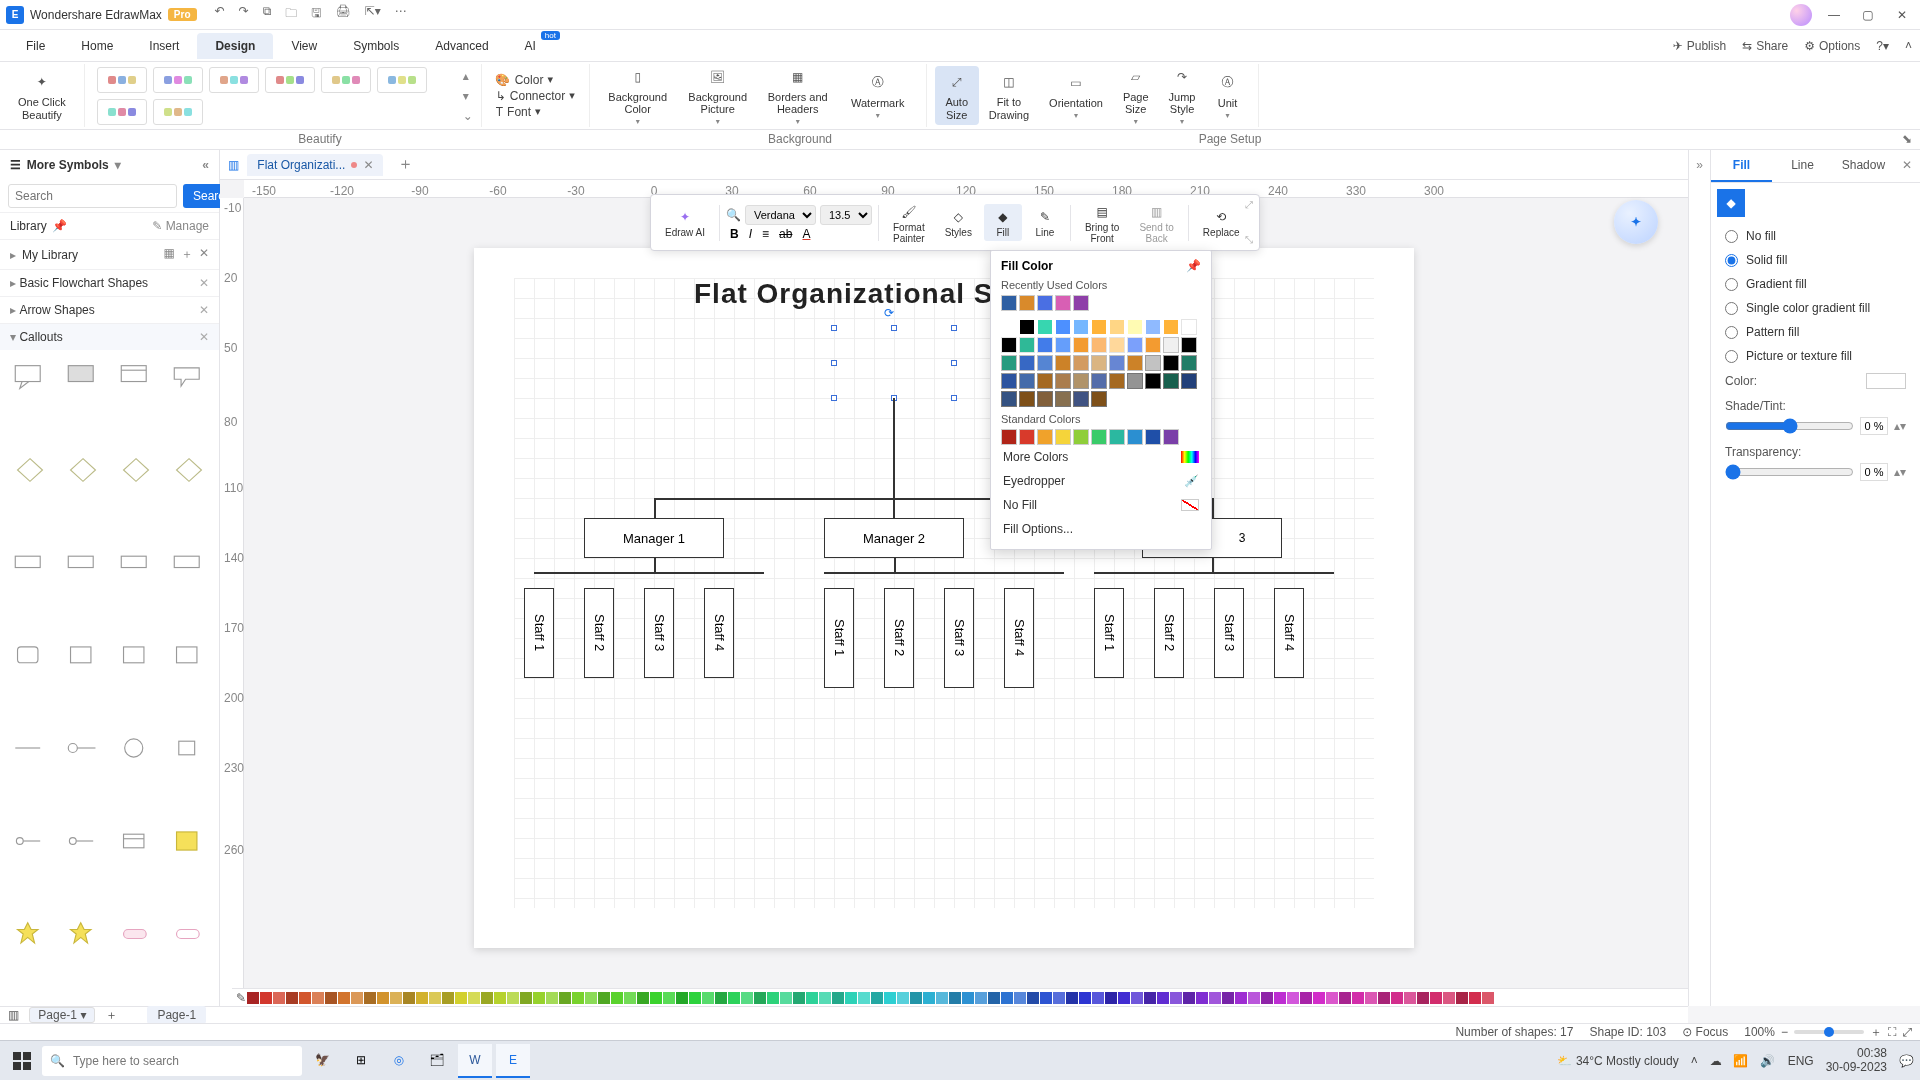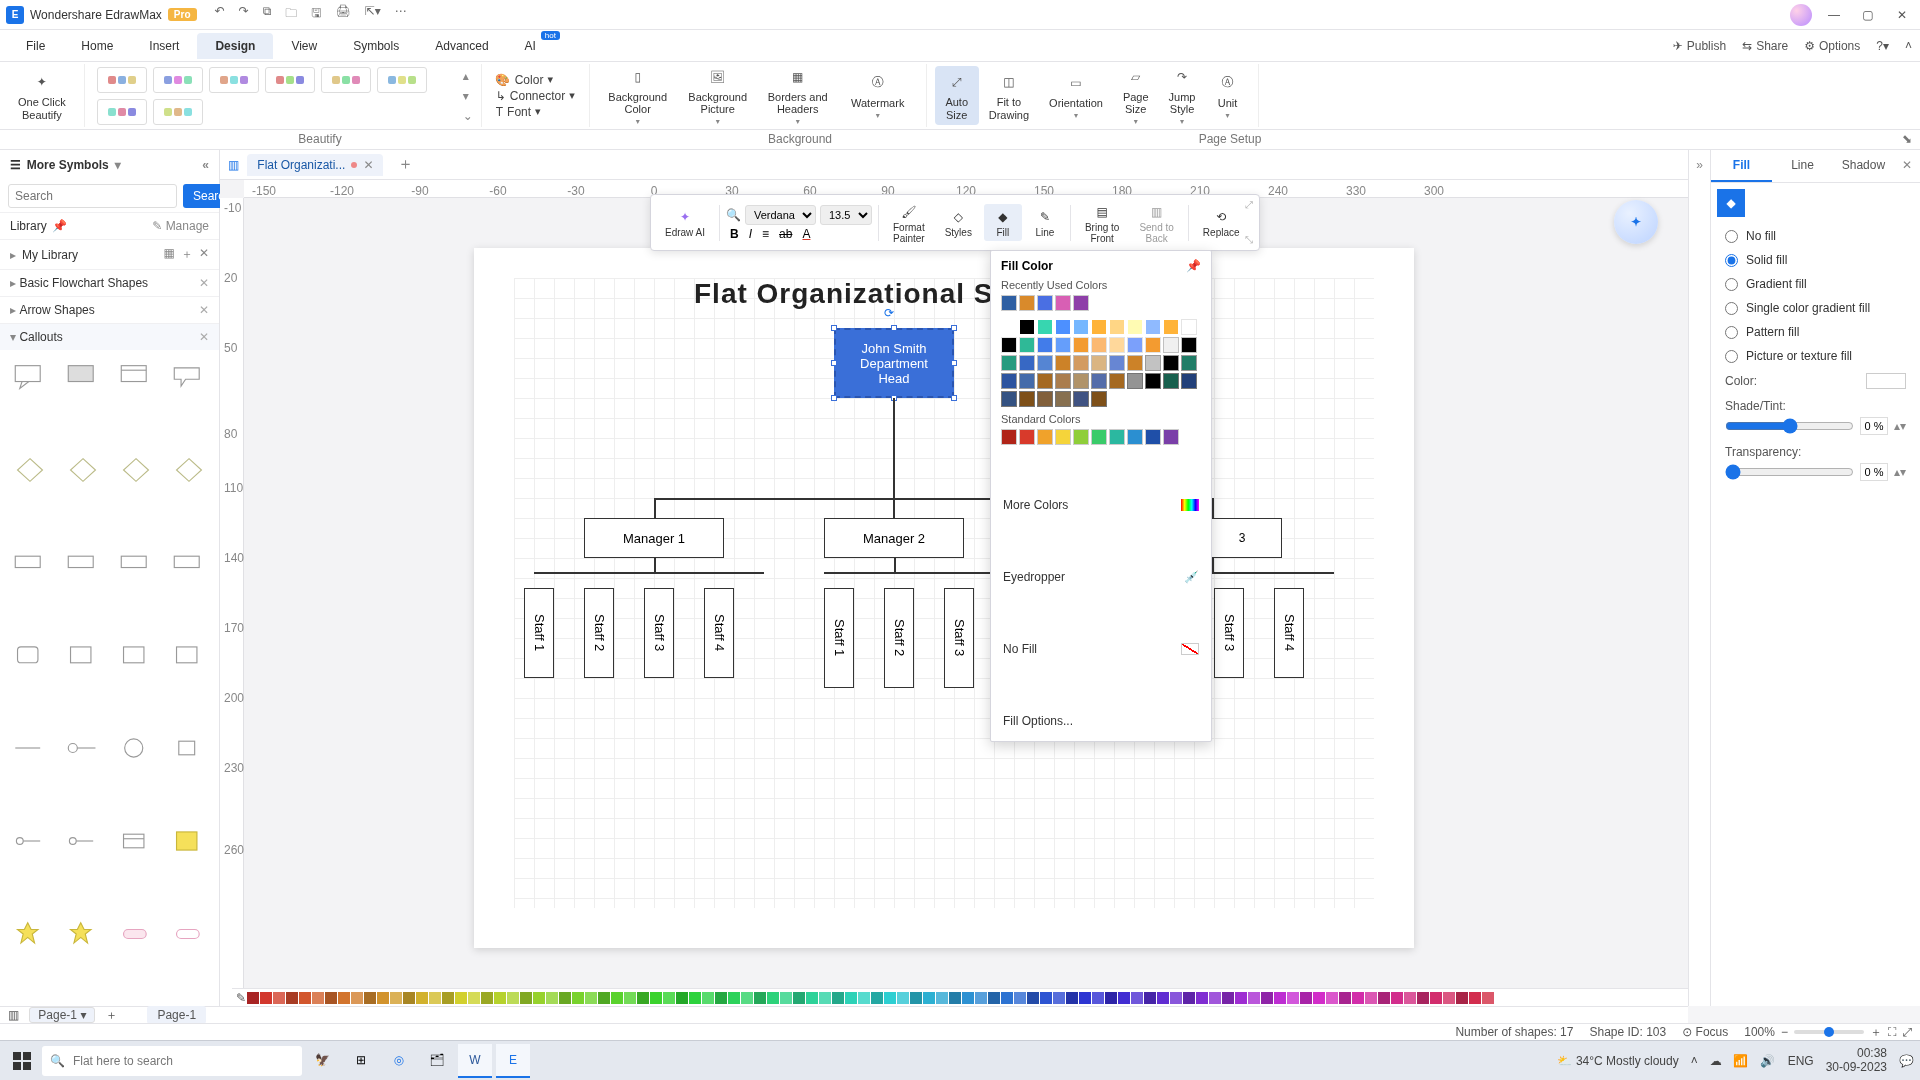--- a/index.html
+++ b/index.html
@@ -86,21 +86,21 @@
 .ctxbar select, .ctxbar .fsz { border:1px solid #ddd; border-radius:3px; padding:2px 4px; font-size:11px;}
 .ctxbar .pin { position:absolute; top:4px; right:6px; color:#aaa; font-size:10px;}
 
 
 .fillpop { position:absolute; width:222px; background:#fff; border:1px solid #d5d5dd; box-shadow:0 4px 14px rgba(0,0,0,.18); padding:8px 10px; border-radius:2px;}
 .fillpop .ttl{font-weight:600; margin-bottom:6px; display:flex;}
 .fillpop .ttl .pin{margin-left:auto;color:#888;}
 .fillpop .sect{font-size:11px;color:#555;margin:6px 0 4px;}
 .fillpop .row{display:flex;gap:2px;flex-wrap:wrap;}
 .fillpop .sw{width:16px;height:16px;border:1px solid #ccc;cursor:pointer;}
-.fillpop .opt{padding:5px 2px; cursor:pointer; display:flex; align-items:center; font-size:12px;color:#333;margin-top:48px;}
+.fillpop .opt{padding:5px 2px; cursor:pointer; display:flex; align-items:center; font-size:12px;color:#333;}
 .fillpop .opt .miniimg{width:18px;height:12px;}
 
 
 .rightpanel { width:210px; background:#fff; border-left:1px solid #e4e4e8; display:flex; flex-direction:column;}
 .rightpanel .tabs { display:flex; border-bottom:1px solid #e4e4e8;}
 .rightpanel .tabs .t { flex:1; text-align:center; padding:8px 0; cursor:pointer; color:#555;}
 .rightpanel .tabs .t.active{ color:#1a73e8; font-weight:600; border-bottom:2px solid #1a73e8;}
 .rightpanel .tabs .x{ padding:8px 8px; color:#888; cursor:pointer;}
 .rightpanel .iconstrip { background:#1a73e8; width:28px; height:28px; margin:6px; display:flex;align-items:center;justify-content:center;color:#fff;}
 .rightpanel .body { padding:6px 14px; display:flex; flex-direction:column; gap:10px;}
@@ -532,38 +532,35 @@
           <span class="num" style="left: 878px; text-align: center;">180</span>
           <span class="num" style="left: 956px;">210</span>
           <span class="num" style="left: 1034px;">240</span>
           <span class="num" style="left: 1112px;">330</span>
           <span class="num" style="left: 1190px;">300</span>
         </div>
       <div class="vruler" id="vruler">
           <span class="num" style="top: 10px;">-10</span>
           <span class="num" style="top: 80px;">20</span>
           <span class="num" style="top: 150px;">50</span>
-          <span class="num" style="top: 236px;">80</span>
+          <span class="num" style="top: 224px;">80</span>
           <span class="num" style="top: 290px;">110</span>
           <span class="num" style="top: 360px;">140</span>
           <span class="num" style="top: 430px;">170</span>
           <span class="num" style="top: 500px;">200</span>
           <span class="num" style="top: 570px;">230</span>
           <span class="num" style="top: 652px;">260</span>
         </div>
 
       <div class="canvaswrap">
         <div class="page">
           <div class="pagegrid"></div>
 
           <div class="titletext" style="left:220px;top:30px;">Flat Organizational Structure</div>
 
-          <div class="node head" style="left:360px;top:80px;width:120px;height:70px;white-space:pre-line;">John Smith
-Department
-Head</div>
           <div class="handle" style="left:357px;top:77px;"></div>
           <div class="handle" style="left:477px;top:77px;"></div>
           <div class="handle" style="left:357px;top:147px;"></div>
           <div class="handle" style="left:477px;top:147px;"></div>
           <div class="handle" style="left:417px;top:77px;"></div>
           <div class="handle" style="left:417px;top:147px;"></div>
           <div class="handle" style="left:357px;top:112px;"></div>
           <div class="handle" style="left:477px;top:112px;"></div>
 
           <div style="position:absolute;left:410px;top:58px;color:#1a73e8;">⟳</div>
@@ -953,21 +950,21 @@
   <div class="start">
     <svg width="18" height="18" viewBox="0 0 18 18">
         <rect x="0" y="0" width="8" height="8" fill="#333"></rect>
         <rect x="10" y="0" width="8" height="8" fill="#333"></rect>
         <rect x="0" y="10" width="8" height="8" fill="#333"></rect>
         <rect x="10" y="10" width="8" height="8" fill="#333"></rect>
       </svg>
   </div>
   <div class="search">
     <span>🔍</span>
-    <span>Flat here to search</span>
+    <span>Type here to search</span>
   </div>
   <div class="tbico">🦅</div>
   <div class="tbico">⊞</div>
   <div class="tbico" style="color:#1a73e8">◎</div>
   <div class="tbico">🗂</div>
   <div class="tbico active" style="color:#2b579a">W</div>
   <div class="tbico active" style="color:#1a73e8">E</div>
   <div class="right">
     <span>⛅ <span>34°C  Mostly cloudy</span></span>
     <span>˄</span>

